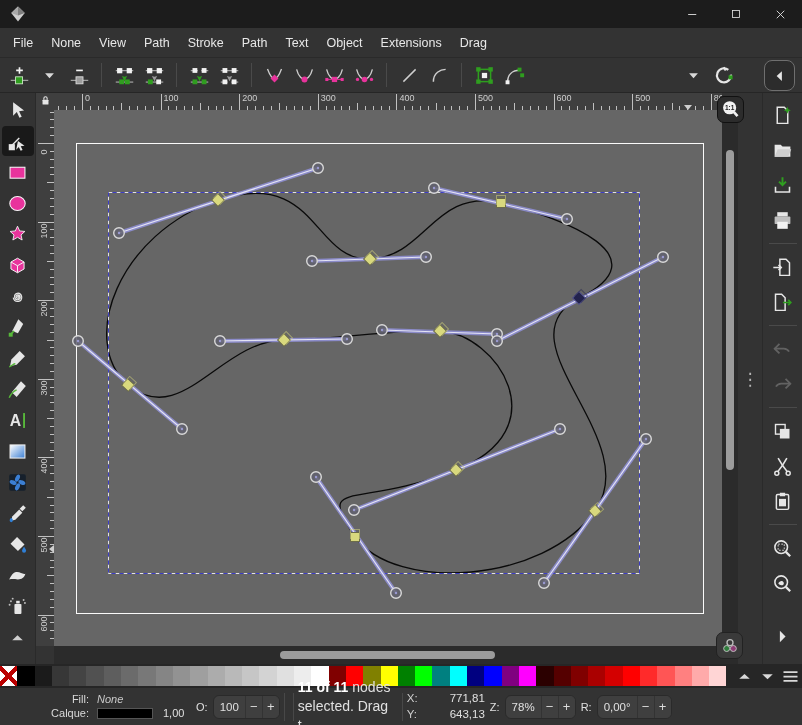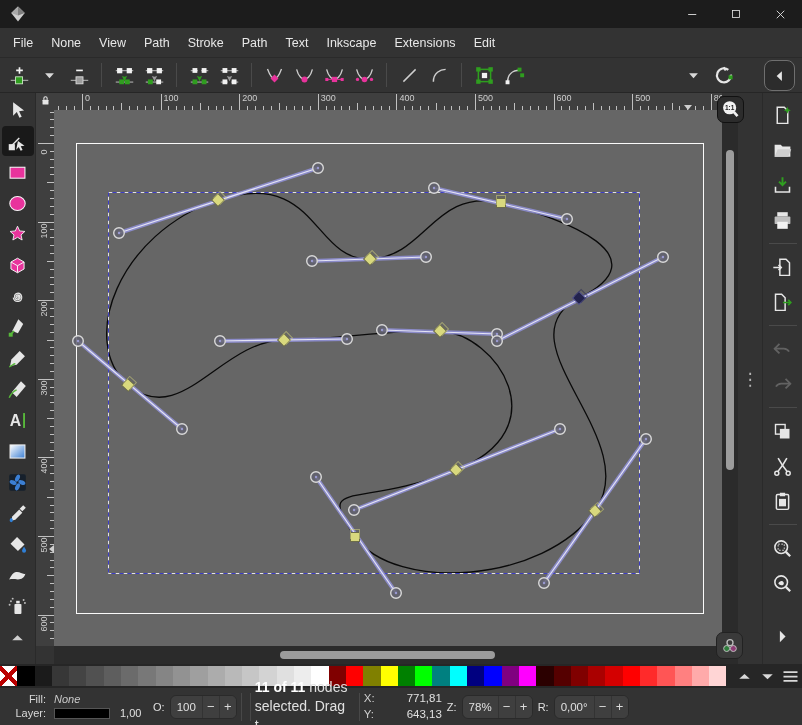--- a/index.html
+++ b/index.html
@@ -53,21 +53,21 @@
   .cmd-btn.last{margin-top:auto;margin-bottom:14px;}
   
   .palette{position:absolute;left:0;top:664px;width:802px;height:24px;background:#262626;display:flex;align-items:center;}
   .swatch{width:17.3px;height:20px;flex:none;}
   .swatch.none{background:linear-gradient(45deg,transparent 43%,#b00 43%,#b00 57%,transparent 57%),linear-gradient(-45deg,transparent 43%,#b00 43%,#b00 57%,transparent 57%),#fff;}
   .pal-nav{margin-left:auto;display:flex;align-items:center;}
   .pal-btn{width:23px;height:22px;border:0;background:transparent;display:flex;align-items:center;justify-content:center;padding:0;}
   
   .statusbar{position:absolute;left:0;top:688px;width:802px;height:37px;background:#333;display:flex;align-items:center;font-size:11px;color:#e0e0e0;}
   .sb-sep{width:1px;height:28px;background:#484848;margin:0 4px;flex:none;}
-  .fs-block{width:148px;flex:none;padding-left:6px;line-height:1.3;}
+  .fs-block{width:148px;flex:none;padding-left:6px;line-height:1.3;margin-left:43px;}
   .fs-row{display:flex;align-items:center;height:14px;}
   .fs-label{width:40px;text-align:right;margin-right:8px;color:#d9d9d9;}
   .fs-none{font-style:italic;color:#c9c9c9;}
   .stroke-swatch{display:inline-block;width:56px;height:11px;background:#000;border:1px solid #555;}
   .fs-width{margin-left:10px;}
   .spin{display:flex;align-items:center;background:#3f3f3f;border:1px solid #2a2a2a;border-radius:6px;height:24px;overflow:hidden;}
   .spin .spin-val{padding:0 6px;min-width:30px;text-align:center;font-size:11.5px;}
   .spin button{width:17px;height:24px;border:0;border-left:1px solid #333;background:#3f3f3f;color:#dcdcdc;font-size:13px;padding:0;}
   .o-block,.z-block,.r-block{display:flex;align-items:center;flex:none;}
   .o-block .lbl,.z-block .lbl,.r-block .lbl{margin:0 5px;}
@@ -115,23 +115,23 @@
   </div>
 
   <div class="menubar" id="menubar">
       <div class="menu-item">File</div>
       <div class="menu-item">None</div>
       <div class="menu-item">View</div>
       <div class="menu-item">Path</div>
       <div class="menu-item">Stroke</div>
       <div class="menu-item">Path</div>
       <div class="menu-item">Text</div>
-      <div class="menu-item">Inkscape</div>
+      <div class="menu-item">Object</div>
       <div class="menu-item">Extensions</div>
-      <div class="menu-item">Edit</div>
+      <div class="menu-item">Drag</div>
     </div>
 
   <div class="toolctrl" id="toolctrl">
       <button class="tc-btn">
         <svg viewBox="0 0 24 24" width="21" height="21">
           <path d="M2 17.5h20" stroke="#cfcfcf"></path>
           <rect x="7.5" y="13.5" width="8" height="8" fill="#2f9e1f" stroke="#cde8c6"></rect>
           <path d="M12 2.5v7.5M8.2 6.2h7.6" stroke="#f2f2f2" stroke-width="1.9"></path>
         </svg>
       </button>
@@ -929,21 +929,21 @@
       </div>
     </div>
 
   <div class="statusbar">
     <div class="fs-block">
       <div class="fs-row">
         <span class="fs-label">Fill:</span>
         <span class="fs-none">None</span>
       </div>
       <div class="fs-row">
-        <span class="fs-label">Layer:</span>
+        <span class="fs-label">Calque:</span>
         <span class="stroke-swatch"></span>
         <span class="fs-width">1,00</span>
       </div>
     </div>
     <div class="o-block">
       <span class="lbl">O:</span>
       <div class="spin">
         <span class="spin-val">100</span>
         <button>−</button>
         <button>+</button>

